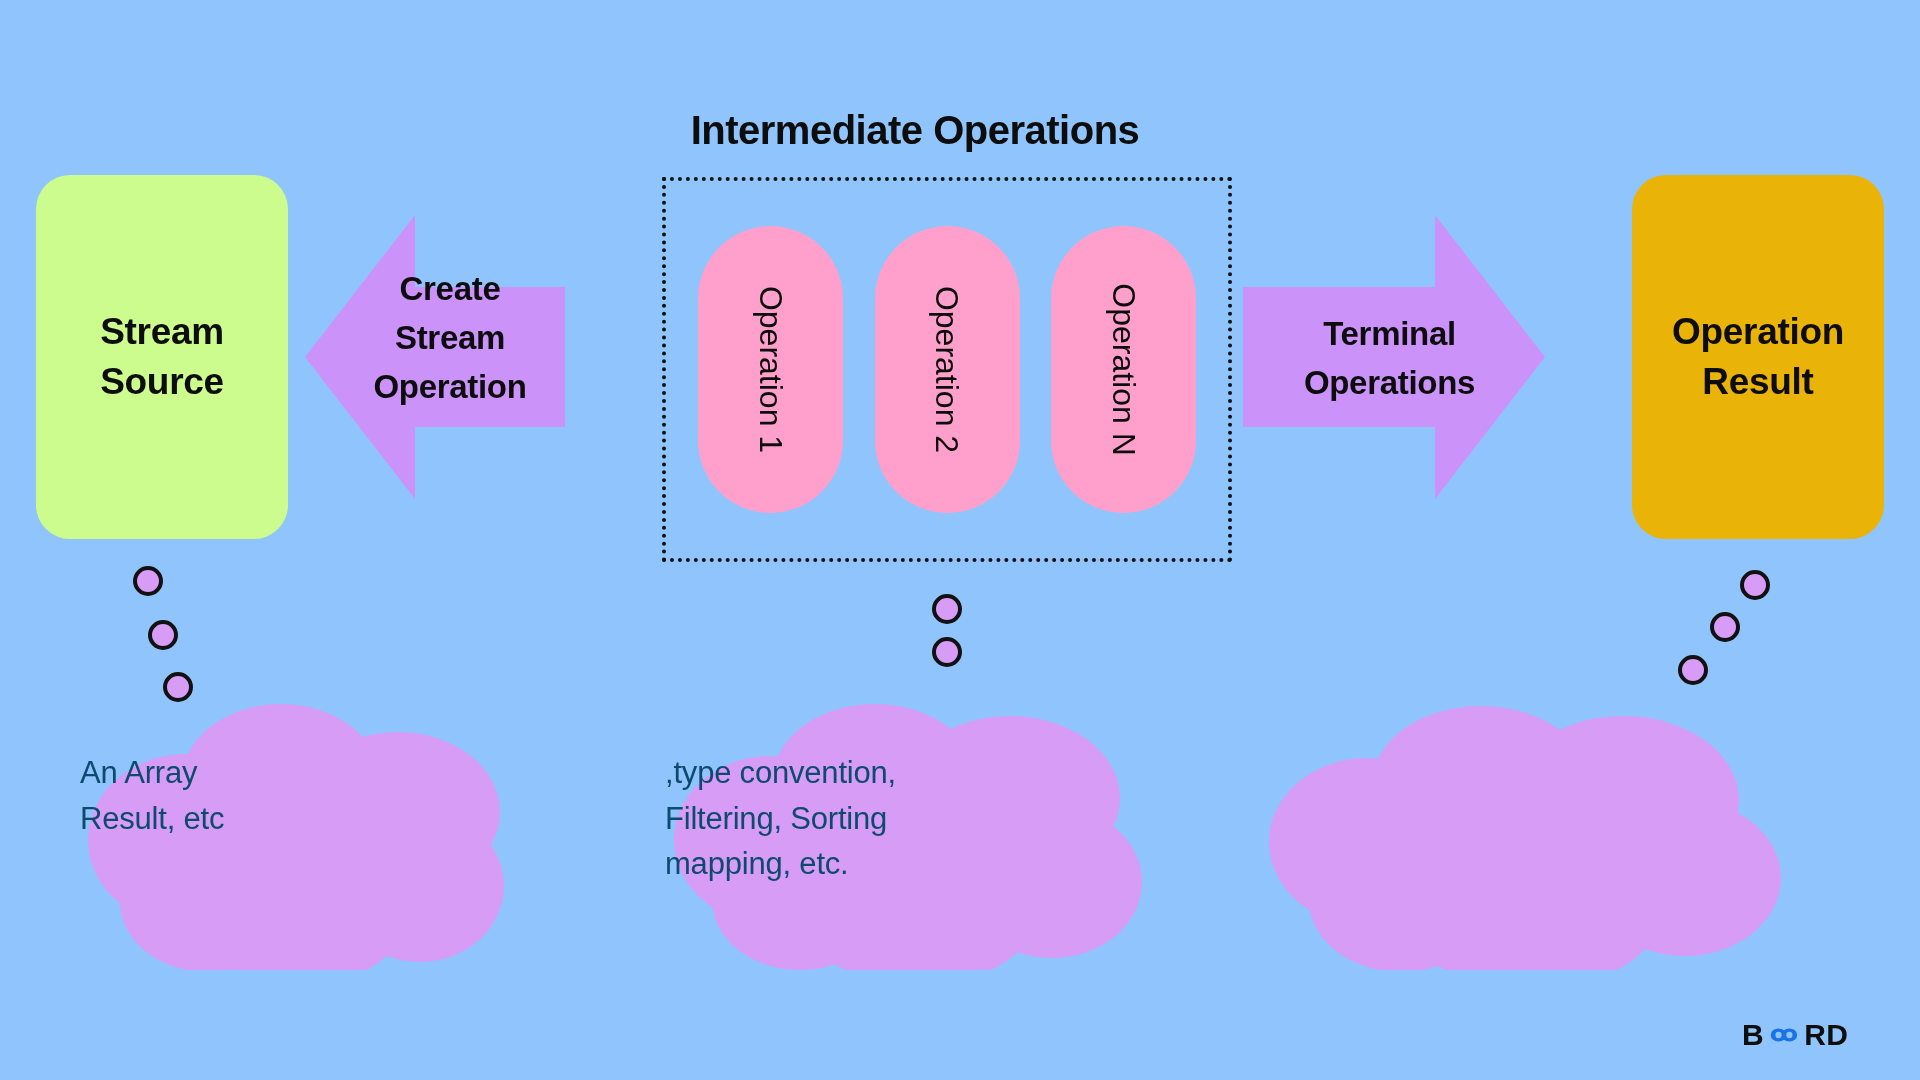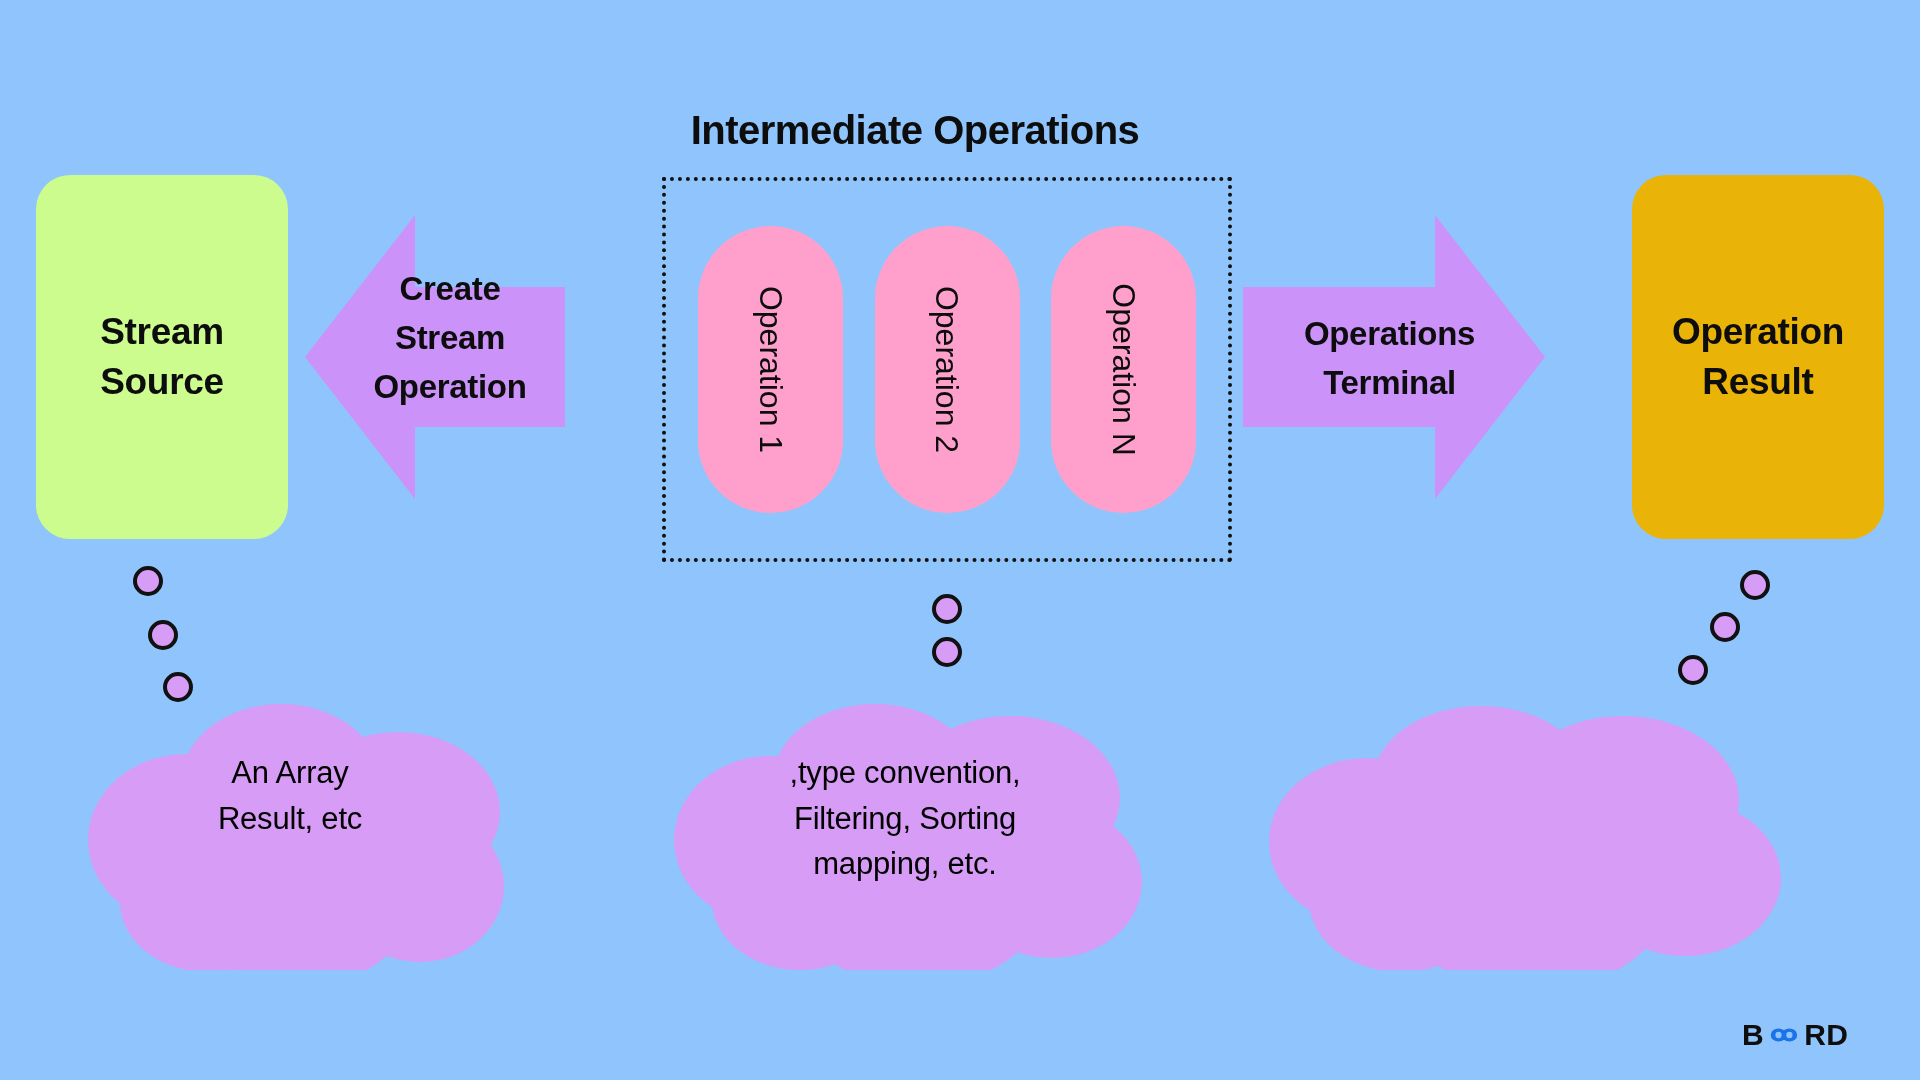--- a/index.html
+++ b/index.html
@@ -142,26 +142,26 @@
     box-sizing: border-box;
   }
 
   
   .cloud {
     position: absolute;
   }
   .cloud svg { display: block; }
   .cloud-text {
     position: absolute;
-    text-align: center;
+    text-align: left;
     font-size: 31px;
     font-weight: 400;
     line-height: 1.47;
     letter-spacing: -0.2px;
-    color: #000000;
+    color: #0c4a6e;
   }
 
   
   #logo {
     position: absolute;
     left: 1742px;
     top: 1018px;
     display: flex;
     align-items: center;
     font-size: 30px;
@@ -213,22 +213,22 @@
 
     </div>
   </div>
 
   <div id="arrow-right-wrap" class="arrow-wrap">
     <svg width="302" height="364" viewBox="0 0 302 364" aria-hidden="true">
       <polygon points="302,182 192,40 192,112 0,112 0,252 192,252 192,324" fill="#cb93f9"></polygon>
     </svg>
   </div>
   <div id="arrow-right-label" class="arrow-label">
+    <div>Terminal</div>
     <div>Operations</div>
-    <div>Terminal</div>
   </div>
 
   <div id="operation-result-box" class="endbox">
     <div>
       <span>Operation</span><br>
       <span>Result</span>
     </div>
   </div>
 
   <div class="bubble" style="left:133px; top:566px; width:30px; height:30px;"></div>

